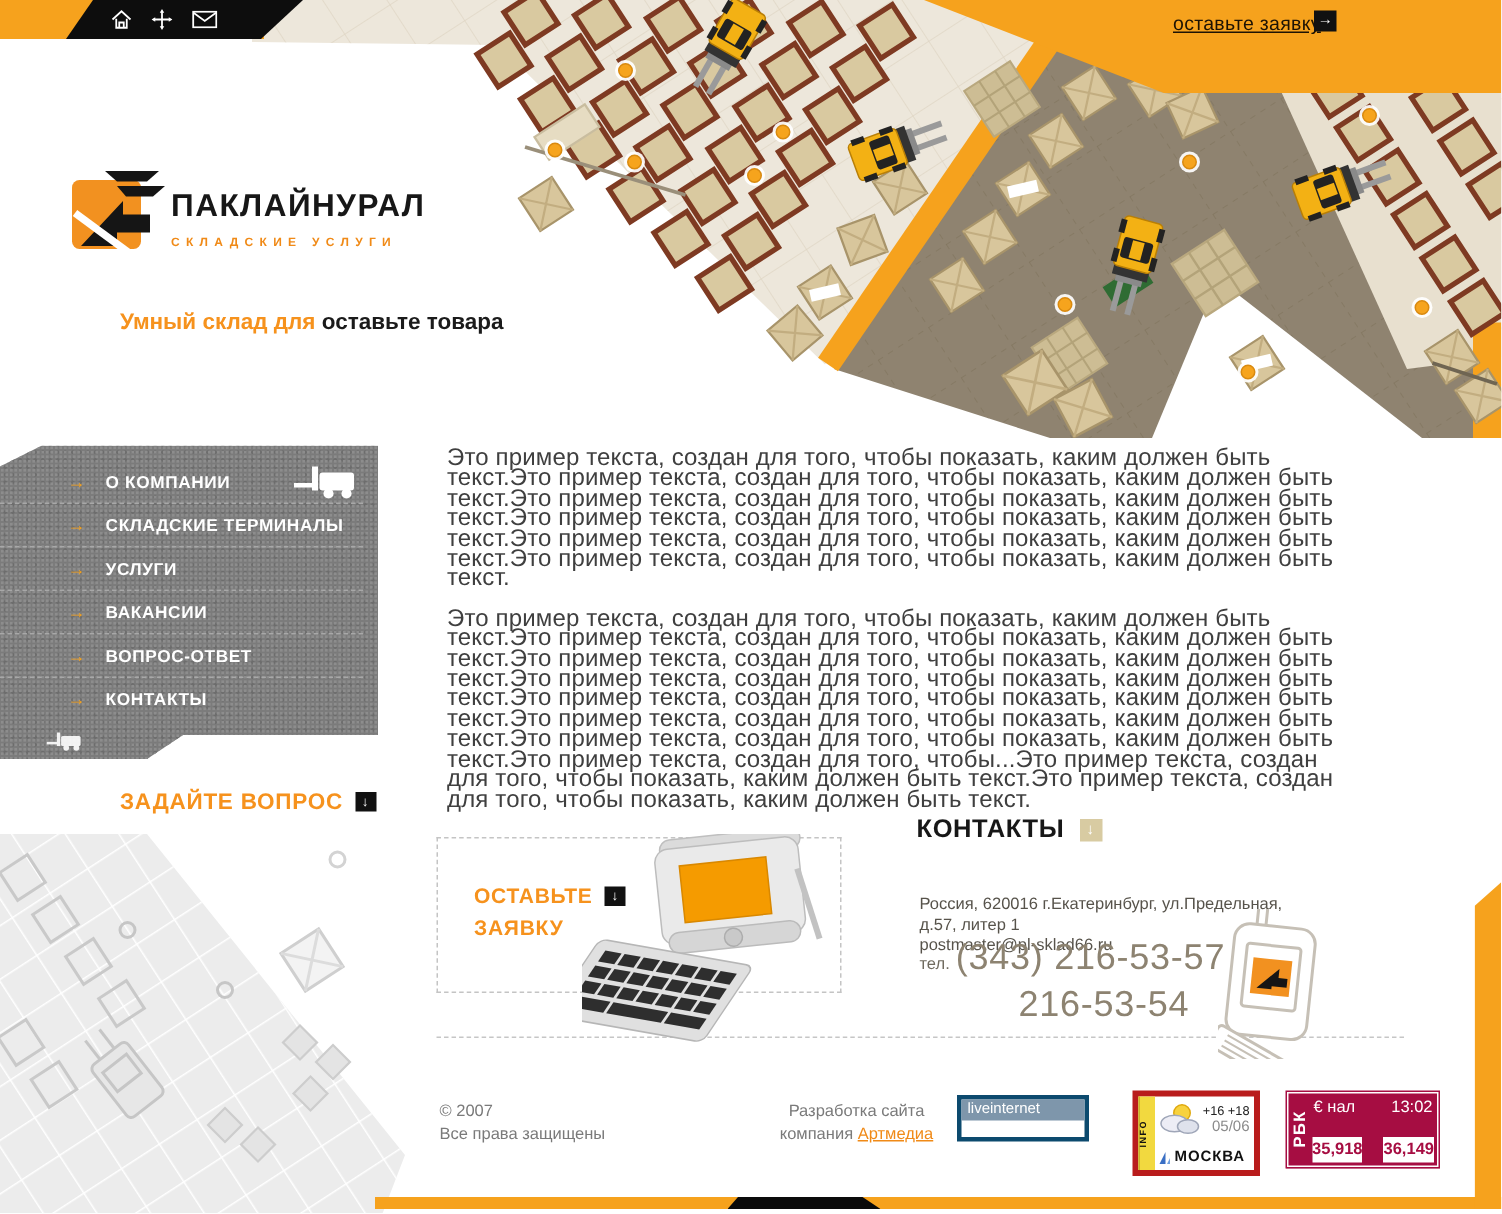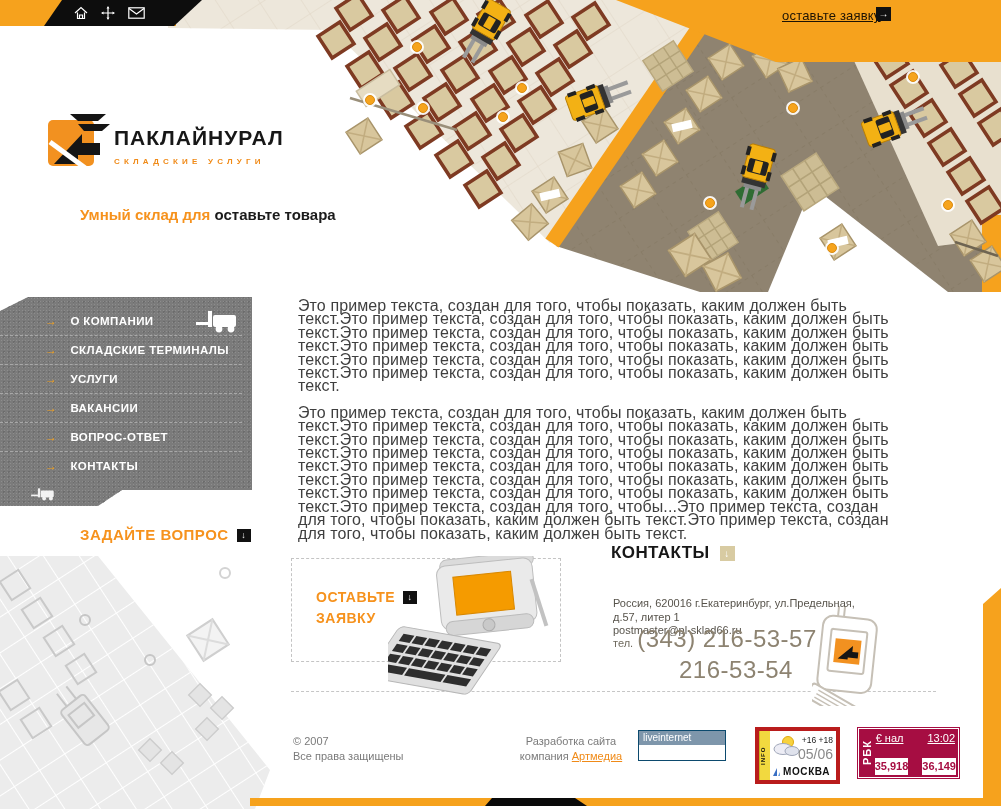--- a/index.html
+++ b/index.html
@@ -75,40 +75,40 @@
   #contacts-phones .pre{font-size:11px;color:#6f6a5e;margin-right:4px;}
   #contacts-phones .num{font-size:24px;letter-spacing:.5px;}
   #contacts-phones .line2{margin:3px 0 0 66px;}
   #phone-pic{left:812px;top:606px;z-index:2;}
 
   
   #copyright{left:293px;top:734px;z-index:3;font-size:11px;line-height:15px;color:#7a7a7a;}
   #dev{left:492px;top:734px;width:158px;z-index:3;font-size:11px;line-height:15px;
     color:#7a7a7a;text-align:center;}
   #dev a{color:#F08A17;cursor:pointer;text-decoration:underline;}
-  #li-badge{left:638px;top:730px;width:88px;height:31px;border:1px solid #0c4a6e;
+  #li-badge{left:638px;top:730px;width:88px;height:31px;border:3px solid #0c4a6e;
     box-sizing:border-box;background:#fff;z-index:3;cursor:pointer;}
   #li-badge .hd{height:14px;background:#7E96AB;color:#fff;font-size:10px;line-height:14px;padding-left:4px;}
   #weather{left:755px;top:727px;width:85px;height:57px;border:4px solid #b91c1c;background:#fff;
     box-sizing:border-box;z-index:3;display:flex;cursor:pointer;}
   #weather .strip{width:10px;background:#F2D93F;color:#111;font-size:6px;font-weight:bold;
     writing-mode:vertical-rl;transform:rotate(180deg);text-align:center;letter-spacing:1px;
     border-right:1px solid #c9b322;}
   #weather .main{position:relative;flex:1;}
   #weather .temps{position:absolute;right:3px;top:4px;font-size:8.5px;color:#222;}
-  #weather .date{position:absolute;right:3px;top:15px;font-size:14px;color:#8a8a8a;}
+  #weather .date{position:absolute;right:3px;top:15px;font-size:10px;color:#8a8a8a;}
   #weather .city{position:absolute;left:13px;bottom:3px;font-size:10px;font-weight:bold;
     color:#111;letter-spacing:.6px;text-align:right;}
   #rbc{left:857px;top:727px;width:103px;height:52px;background:#A60D42;
     box-shadow:inset 0 0 0 1px #A60D42, inset 0 0 0 2px #ffffff;z-index:3;display:flex;
     padding:4px;box-sizing:border-box;cursor:pointer;}
   #rbc .brand{width:14px;color:#fff;font-size:11px;font-weight:bold;writing-mode:vertical-rl;
     transform:rotate(180deg);text-align:center;letter-spacing:1px;}
   #rbc .body{flex:1;display:flex;flex-direction:column;justify-content:space-between;}
-  #rbc .row1{display:flex;justify-content:space-between;color:#fff;font-size:11px;padding:1px 1px 0 1px;text-decoration:underline;}
+  #rbc .row1{display:flex;justify-content:space-between;color:#fff;font-size:11px;padding:1px 1px 0 1px;}
   #rbc .row2{display:flex;gap:14px;align-items:center;}
   #rbc .cell{flex:1;background:#fff;color:#A60D42;font-size:11px;font-weight:bold;
     text-align:center;height:17px;line-height:17px;}
 
   
   #bar-bottom{left:250px;top:798px;width:751px;height:8px;background:#F6A21D;z-index:4;}
   #bar-black{left:485px;top:798px;width:102px;height:8px;background:#0a0a0a;z-index:5;
     clip-path:polygon(7px 0,90px 0,102px 8px,0 8px);}
   #stripe-right{left:983px;top:588px;width:18px;height:218px;background:#F6A21D;z-index:4;
     clip-path:polygon(0 16px,100% 0,100% 100%,0 100%);}

